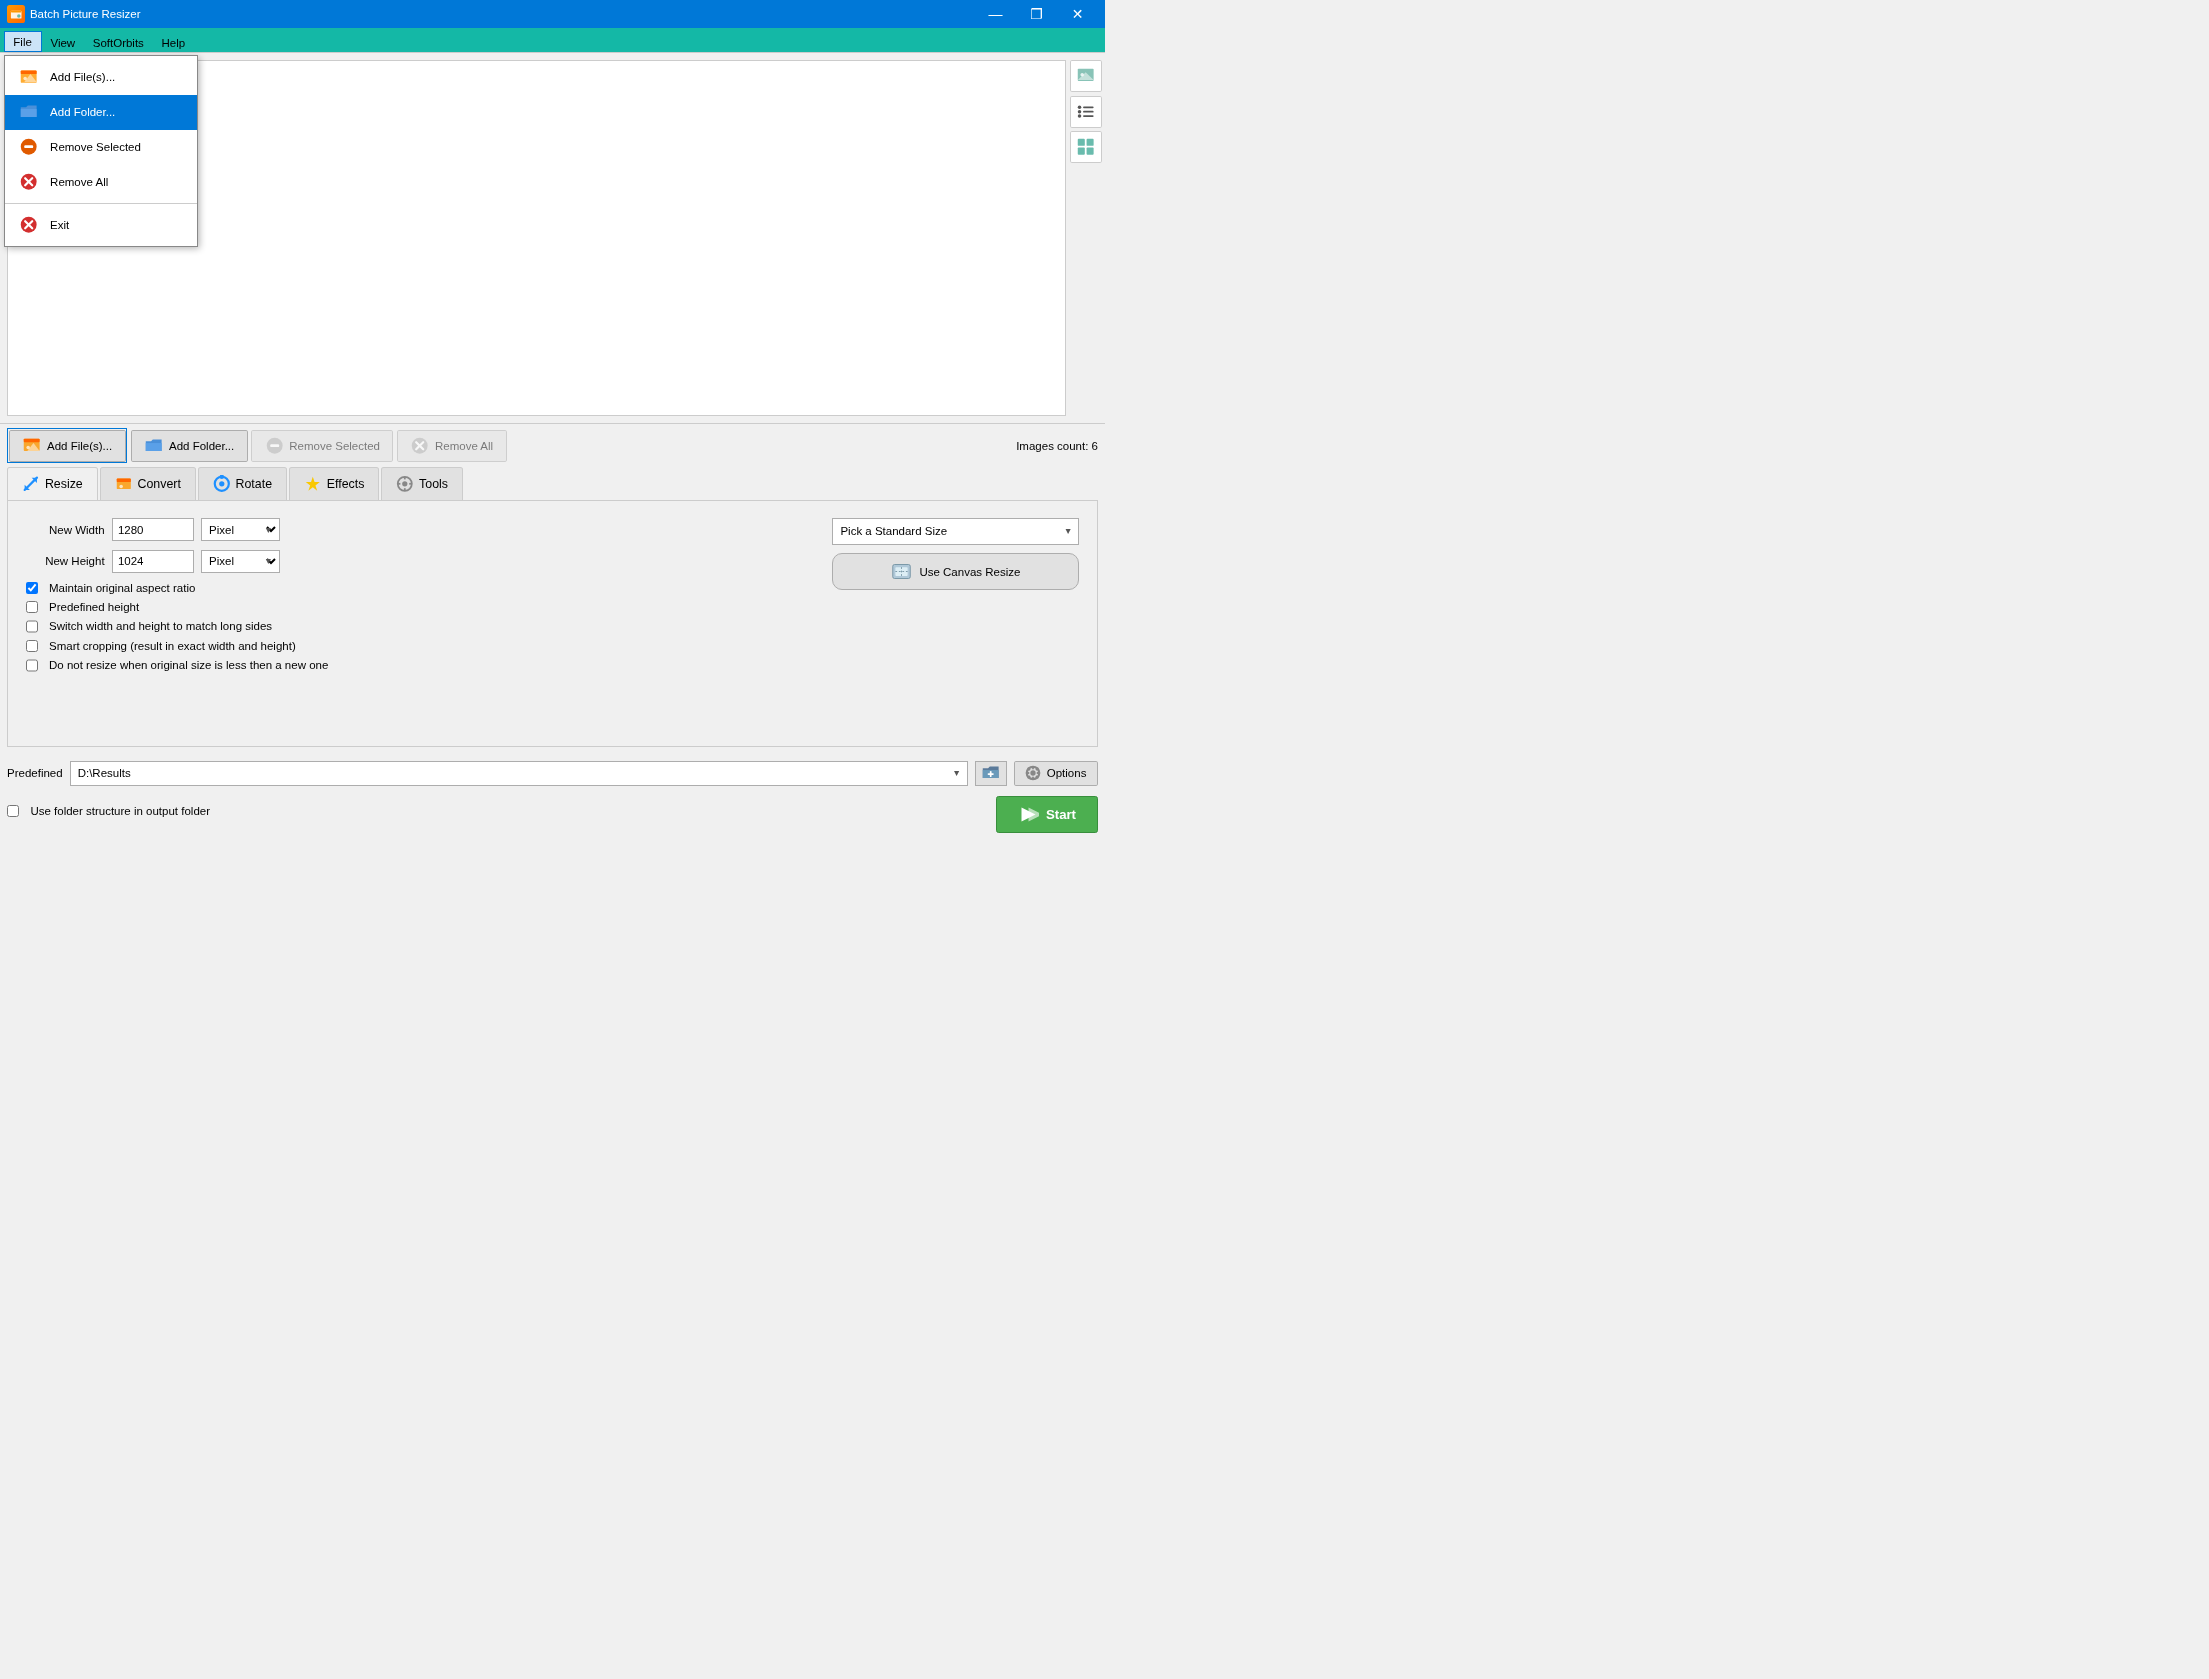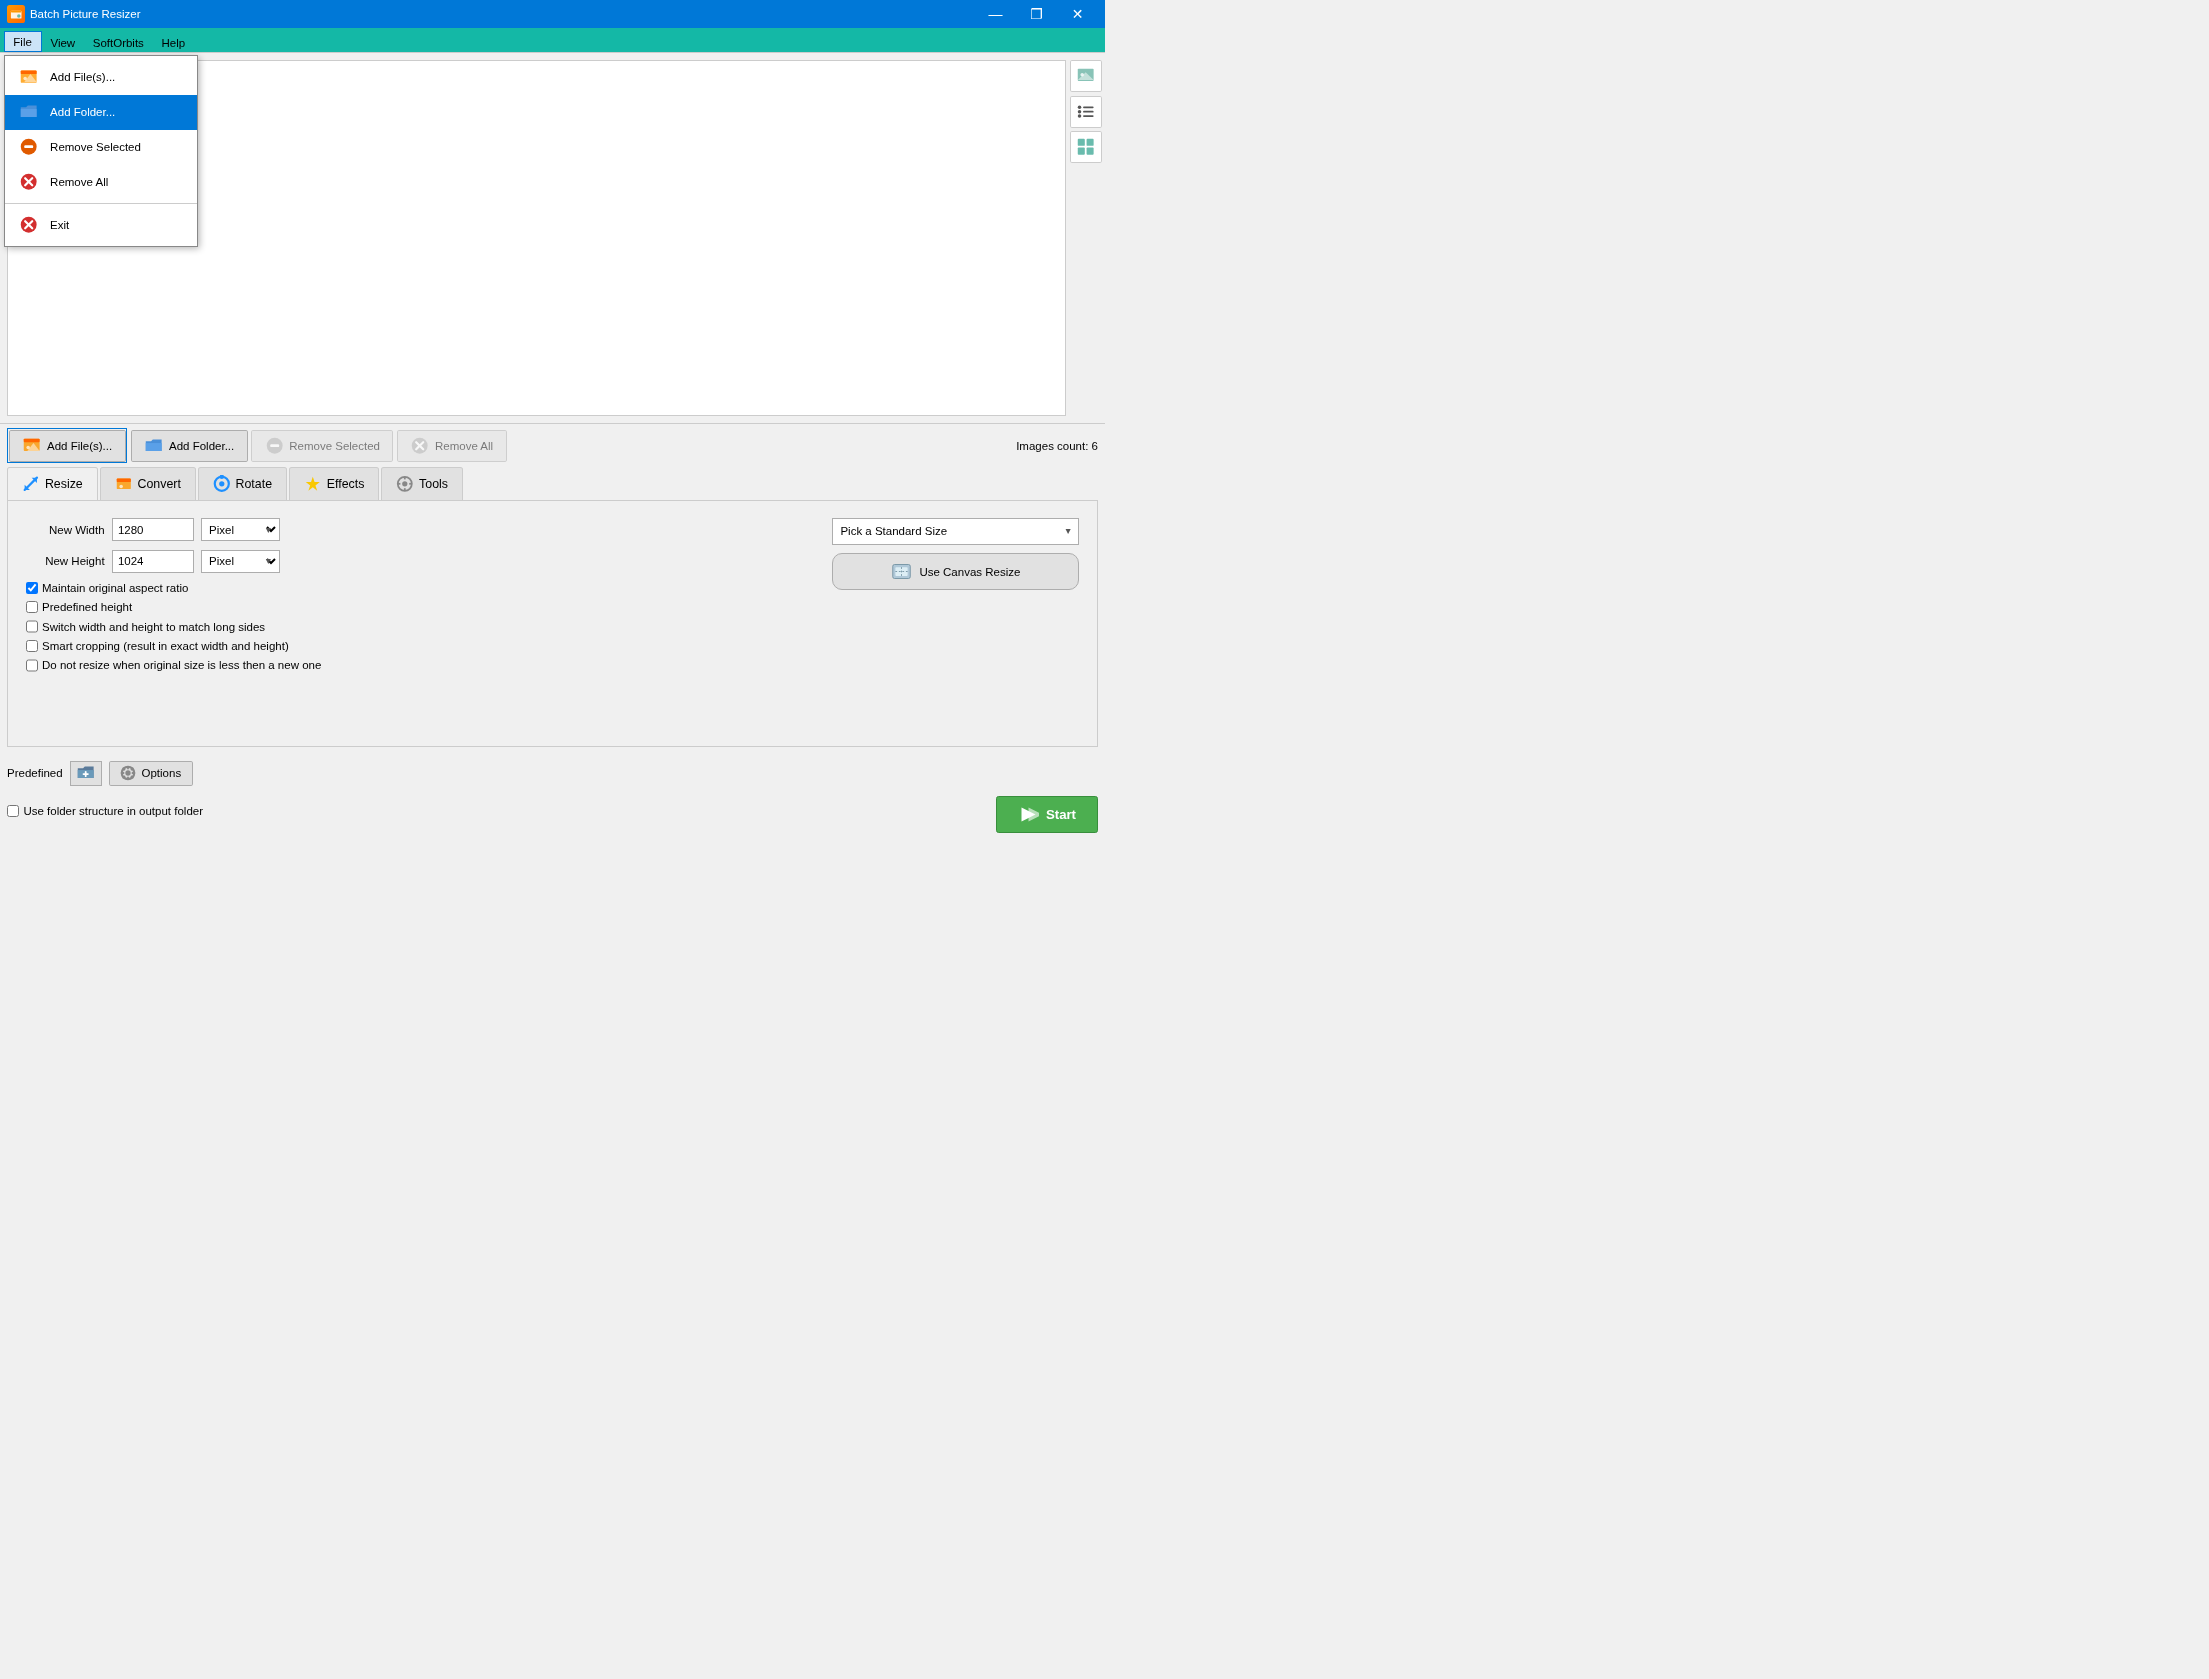--- a/index.html
+++ b/index.html
@@ -270,22 +270,21 @@
       height: 23px;
       border: 0.9px solid #adadad;
       padding: 1.8px 3.5px;
       font-size: 11.5px;
       background: white;
       width: 79px;
     }
 
     .checkbox-row {
       display: flex;
-      align-items: center;
-      gap: 4px;
+      gap: 11px;
       margin-bottom: 7px;
       font-size: 11.5px;
     }
     .checkbox-row input[type=checkbox] {
       width: 12.4px;
       height: 12.4px;
     }
 
     .standard-size-select {
       width: 100%;
@@ -704,20 +703,25 @@
             </svg>
             <span>Use Canvas Resize</span>
           </button>
         </div>
       </div>
     </div>
   </div>
 
   <div class="destination-bar">
     <span class="destination-label">Predefined</span>
+    <div class="dest-select-wrapper">
+      <select>
+        <option>D:\Results</option>
+      </select>
+    </div>
     <div class="folder-browse-btn">
       <svg width="19.4" height="19.4" viewBox="0 0 22 22">
         <path d="M2,6 L8,6 L10,4 L20,4 L20,17 L2,17 Z" fill="#5a7a9a"></path>
         <path d="M2,8 L20,8 L20,17 L2,17 Z" fill="#6a9aba"></path>
         <line x1="11" y1="10" x2="11" y2="15" stroke="white" stroke-width="2" stroke-linecap="round"></line>
         <line x1="8.5" y1="12.5" x2="13.5" y2="12.5" stroke="white" stroke-width="2" stroke-linecap="round"></line>
       </svg>
     </div>
     <button class="options-btn">
       <svg width="16" height="16" viewBox="0 0 18 18">

